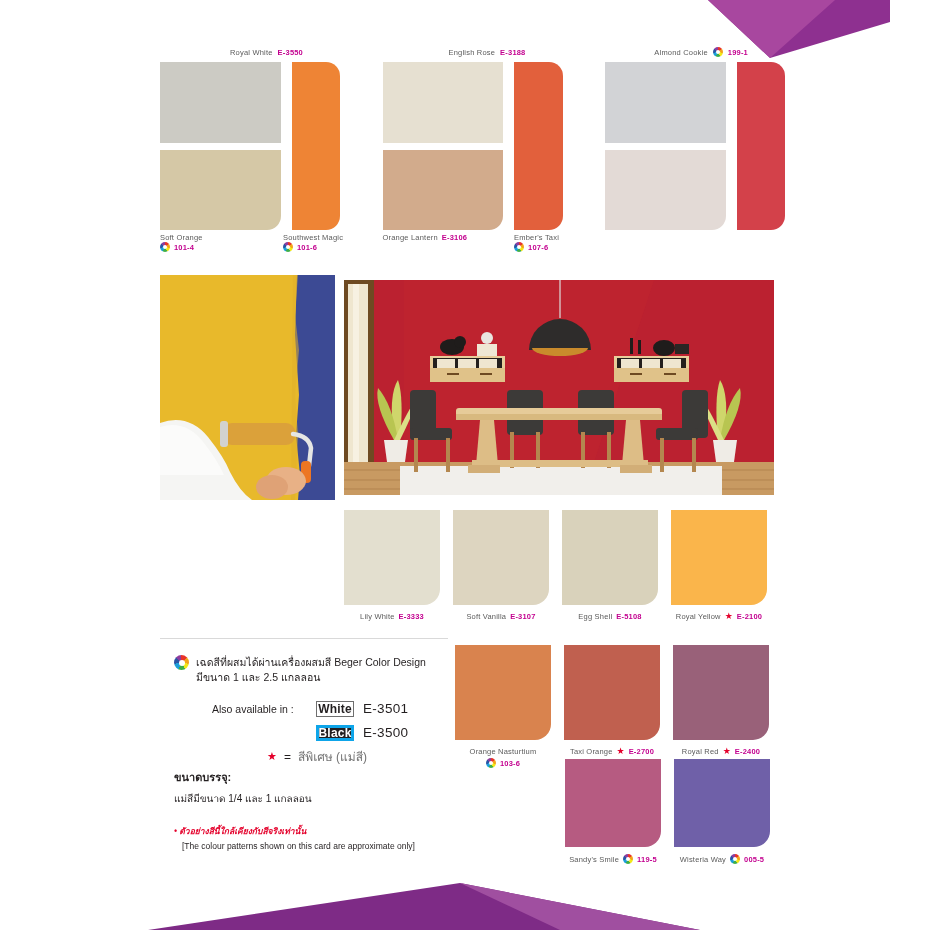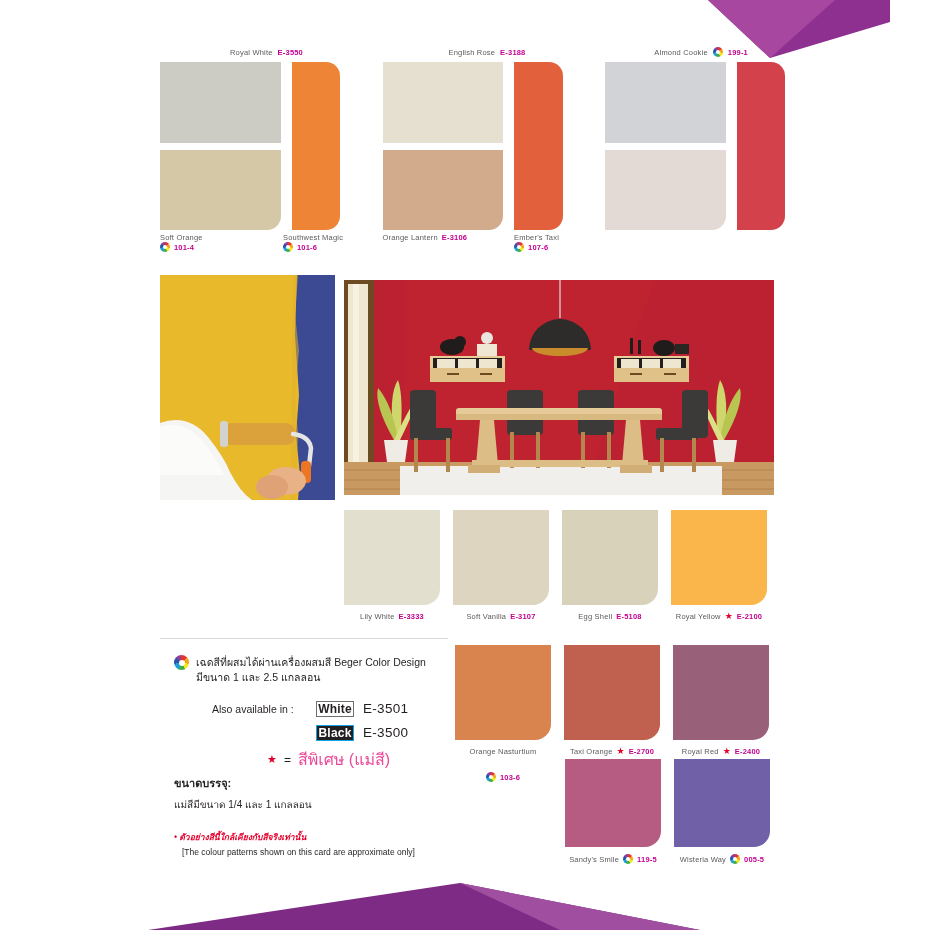--- a/index.html
+++ b/index.html
@@ -90,43 +90,43 @@
   }
   .row-2 .sw .block { height: 95px; }
   .row-2 .sw .cap { flex-wrap: wrap; }
 
   .row-3 {
     position: absolute; left: 565px; top: 759px; width: 210px;
     display: flex; gap: 13px;
   }
   .row-3 .sw .block { height: 88px; }
 
-  .cap-two { flex-direction: column; gap: 16px !important; }
+  .cap-two { flex-direction: column; gap: 2px !important; }
 
   
   .hr {
     position: absolute; left: 160px; top: 638px; width: 288px; height: 1px;
     background: #d9d9d9;
   }
   .info { position: absolute; left: 174px; top: 655px; width: 300px; }
   .info-head { display: flex; gap: 7px; align-items: flex-start; }
   .info-head .txt { font-size: 10.5px; color: #231f20; line-height: 1.45; }
   .avail { margin-top: 14px; margin-left: 38px; }
   .avail-row { display: flex; align-items: center; gap: 9px; height: 19px; margin-bottom: 5px; }
   .avail-lead { font-size: 10.5px; color:#231f20; width: 95px; }
   .tagbox {
     width: 38px; height: 16px; display:flex; align-items:center; justify-content:center;
     font-size: 12px; font-weight: bold; letter-spacing: .2px;
   }
   .tagbox.white { background:#fff; color:#231f20; border: 1px solid #6f6f6f; }
-  .tagbox.black { background:#231f20; color:#fff; border: 1px solid #0ea5e9; }
+  .tagbox.black { background:#231f20; color:#fff; border: 3px solid #0ea5e9; }
   .avail-code { font-size: 13.5px; color:#231f20; letter-spacing:.3px; }
   .star-row { display:flex; align-items:center; gap:7px; margin-left: 55px; margin-top: 2px; }
   .star-row .eq { font-size: 12px; color:#231f20; }
-  .star-row .sp { font-size: 16px; color:#ec4899; }
+  .star-row .sp { font-size: 12px; color:#737373; }
 
   .sizes { margin-top: 2px; }
   .sizes .h { font-size: 11px; color:#231f20; font-weight: bold; margin-bottom: 5px; }
   .sizes .l { font-size: 10px; color:#231f20; line-height: 1.65; }
 
   .note { margin-top: 16px; }
   .note .th { font-size: 8.5px; color:#e4002b; font-style: italic; font-weight: bold; }
   .note .en { font-size: 8.5px; color:#231f20; margin-top: 3px; margin-left: 8px; }
 </style>
 </head>

